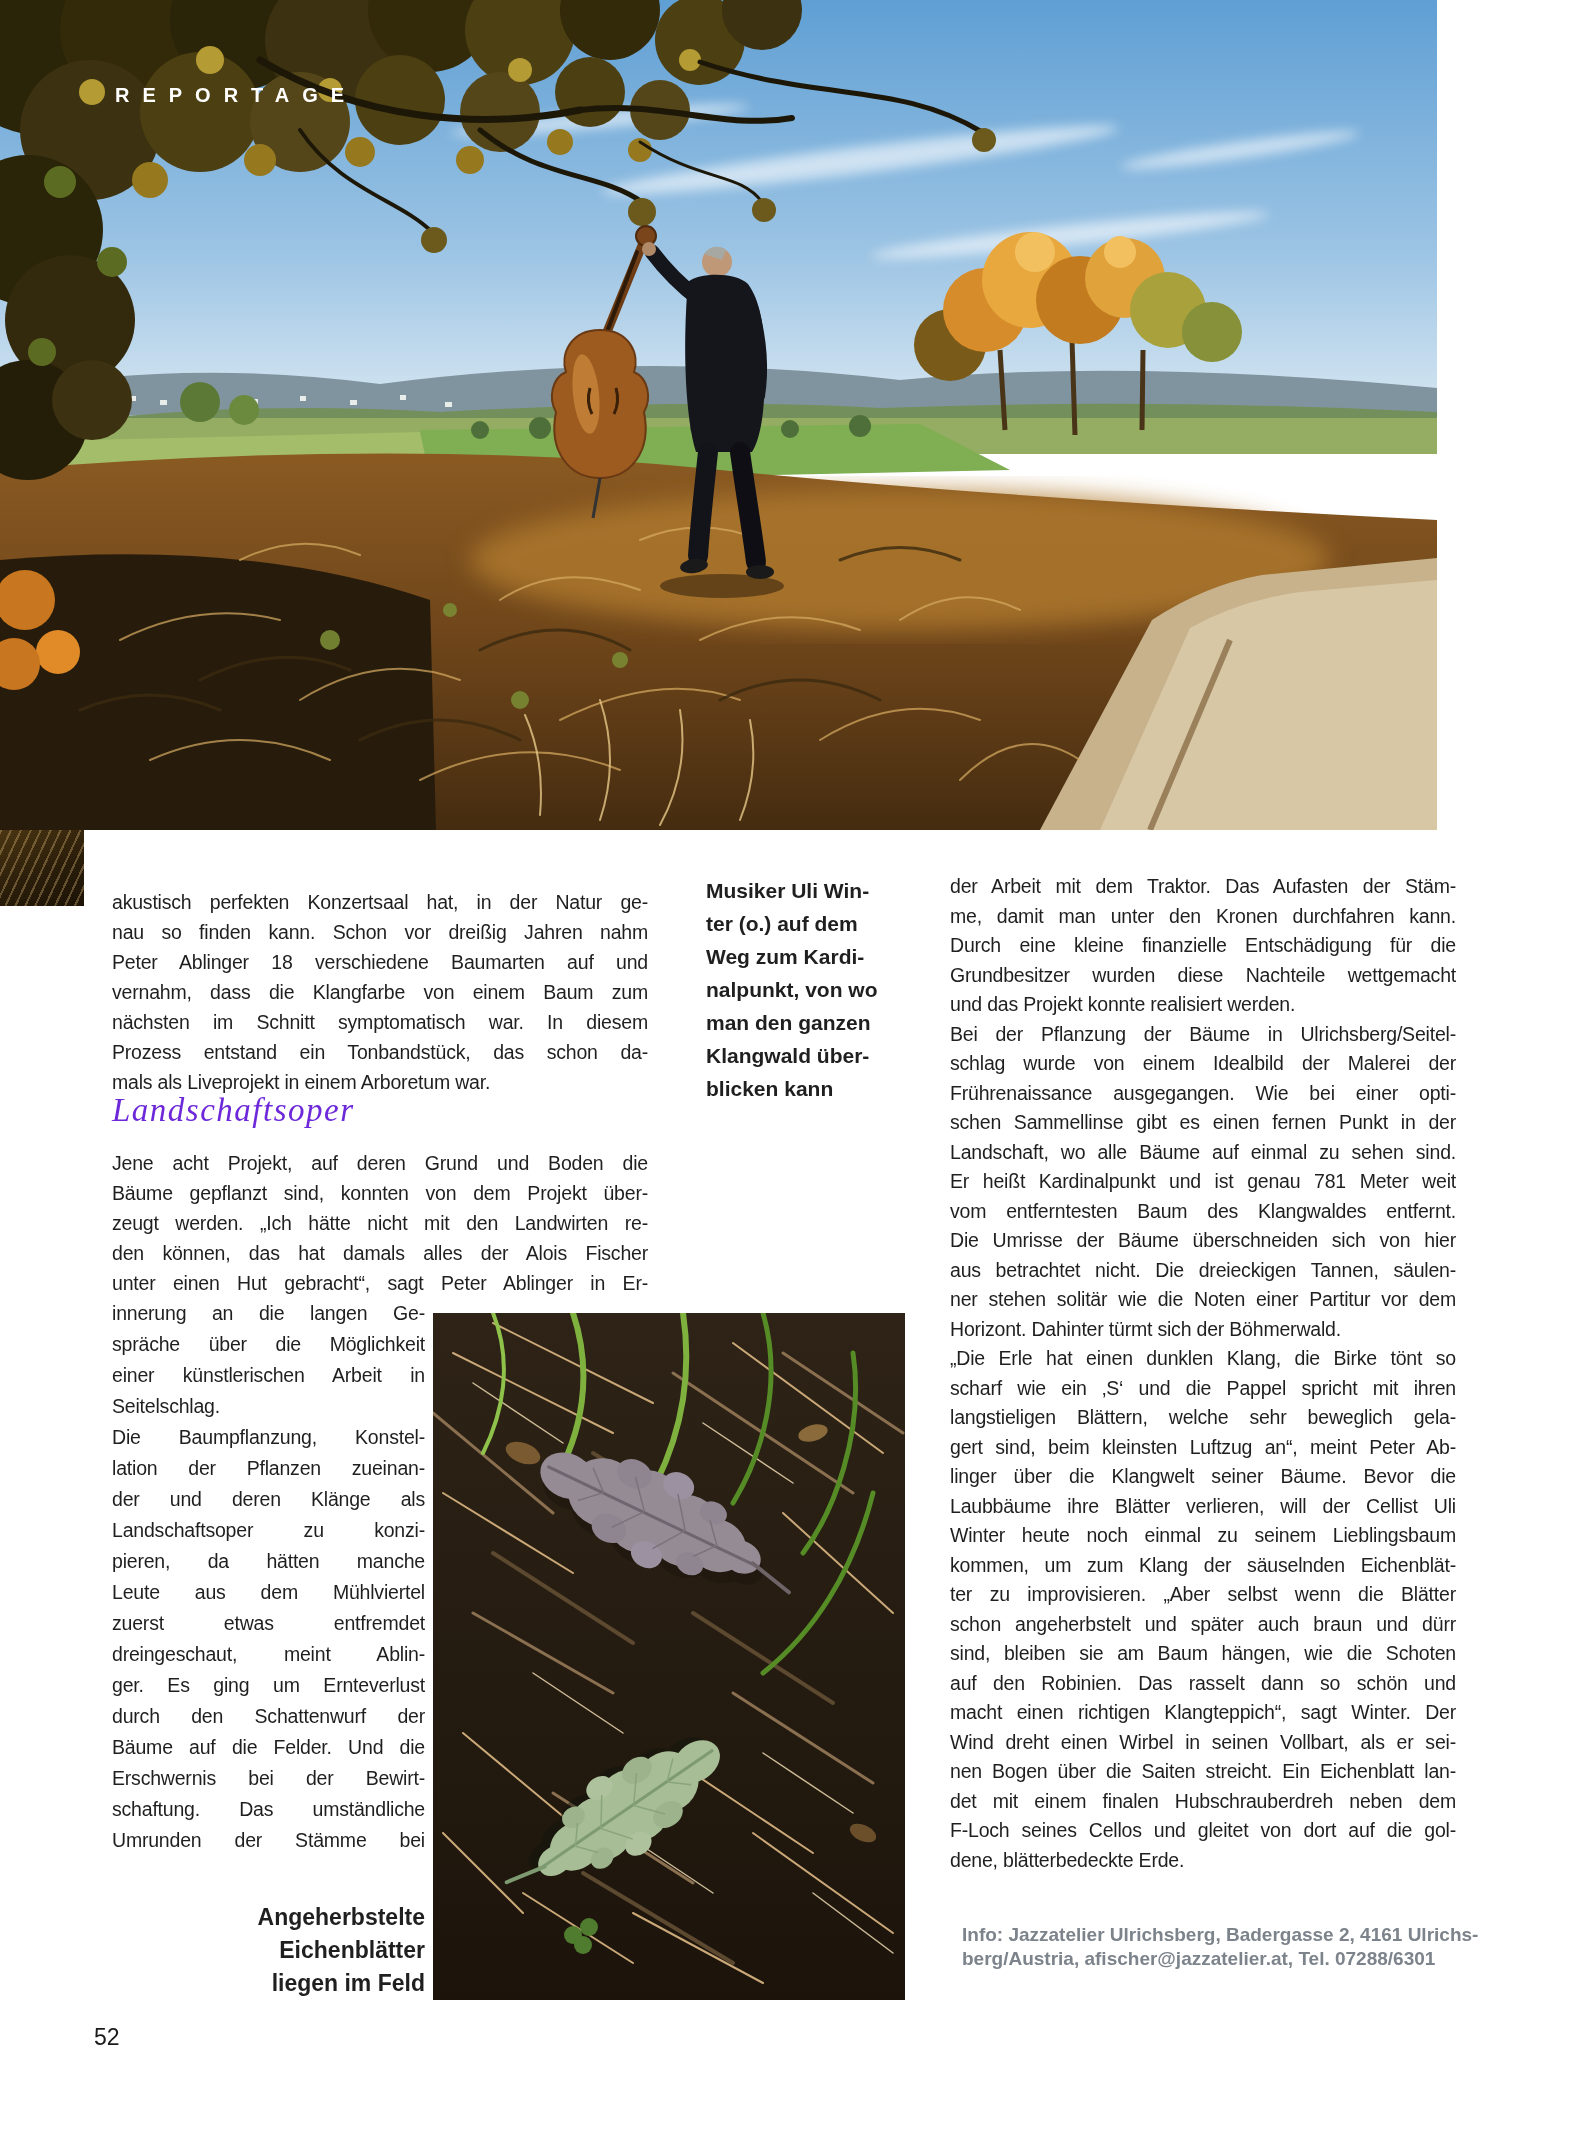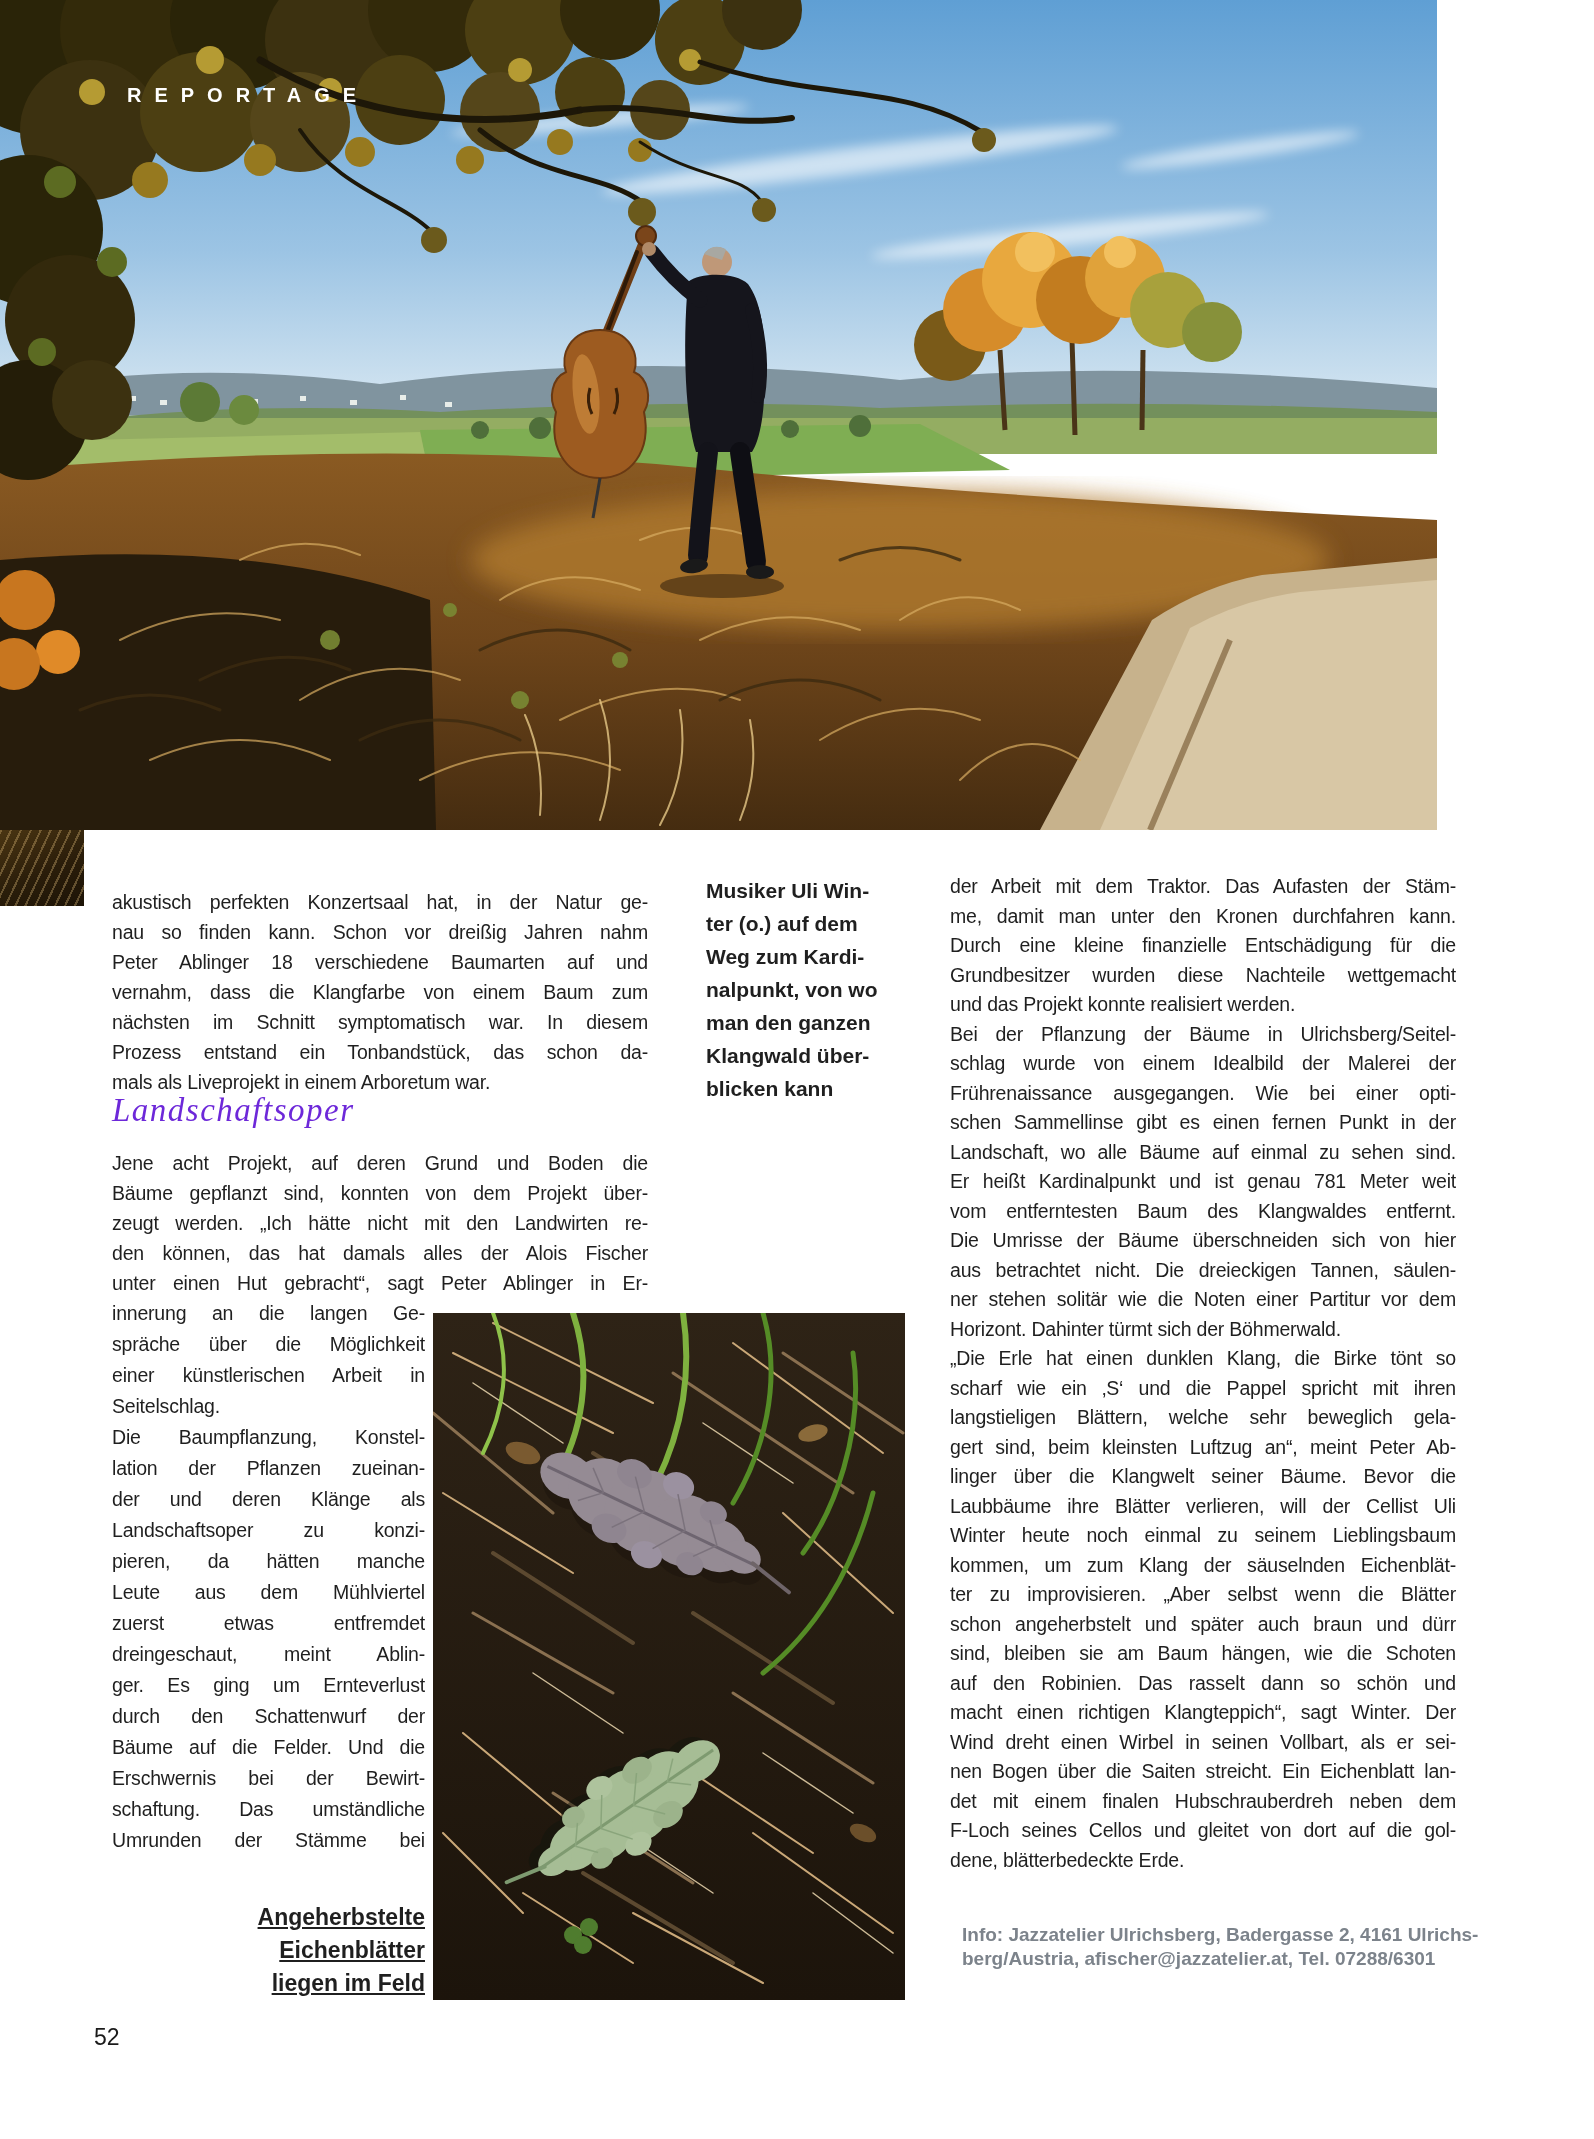--- a/index.html
+++ b/index.html
@@ -2,36 +2,36 @@
 <html style="--color-info: #7c838b; --color-text: #1f1f1f; --color-kicker: #ffffff;"><head>
 <meta charset="utf-8">
 <style>
   html,body{margin:0;padding:0;background:#ffffff;}
   .page{position:relative;width:1594px;height:2139px;background:#ffffff;overflow:hidden;
         font-family:"Liberation Sans",sans-serif;color:#1f1f1f;}
   .abs{position:absolute;}
   
   .hero{left:0;top:0;width:1437px;height:830px;overflow:hidden;}
   .hero svg{display:block;}
-  .kicker{left:115px;top:84px;color:#ffffff;font-size:20px;font-weight:700;letter-spacing:13px;margin-left:12px;}
+  .kicker{left:115px;top:84px;color:#ffffff;font-size:20px;font-weight:700;letter-spacing:13px;}
   .hero-sliver{left:0;top:830px;width:84px;height:76px;
      background:
        repeating-linear-gradient(115deg,rgba(220,185,120,.35) 0 2px,rgba(0,0,0,0) 2px 9px),
        linear-gradient(155deg,#4a3512,#2a1d0a 55%,#1c1306);}
   
   .blk{line-height:30px;font-size:19.5px;letter-spacing:-0.2px;}
   .ln{text-align:justify;text-align-last:justify;white-space:normal;overflow:hidden;}
   .ln.end{text-align-last:left;}
   .para1{left:112px;top:852px;width:536px;margin-top:35px;}
   .subhead{left:112px;top:1092px;margin:0;font-family:"Liberation Serif",serif;
            font-style:italic;font-weight:400;font-size:33px;letter-spacing:1.5px;color:#6d28d9;}
   .para2w{left:112px;top:1148px;width:536px;}
   .para2n{left:112px;top:1298px;width:313px;line-height:31px;}
   .capleaf{left:112px;top:1901px;width:313px;font-weight:700;font-size:23px;line-height:33px;letter-spacing:0;}
-  .capleaf .ln, .capleaf .ln.end{text-align:center;text-align-last:right;text-decoration:underline;}
+  .capleaf .ln, .capleaf .ln.end{text-align:center;text-align-last:right;}
   .caphero{left:706px;top:874px;width:186px;font-weight:700;font-size:21px;line-height:33px;letter-spacing:0;}
   .caphero .ln, .caphero .ln.end, .info .ln, .info .ln.end{text-align:center;text-align-last:left;}
   .col3{left:950px;top:872px;width:506px;line-height:29.5px;}
   .leafphoto{left:433px;top:1313px;width:472px;height:687px;overflow:hidden;}
   .info{left:950px;top:1923px;width:520px;font-weight:700;font-size:19px;line-height:24px;
         letter-spacing:0;color:var(--color-info,#7c838b);margin-left:12px;}
   .pagenum{left:94px;top:2024px;font-size:23px;color:#1a1a1a;letter-spacing:0;}
 </style>
 </head>
 <body>

